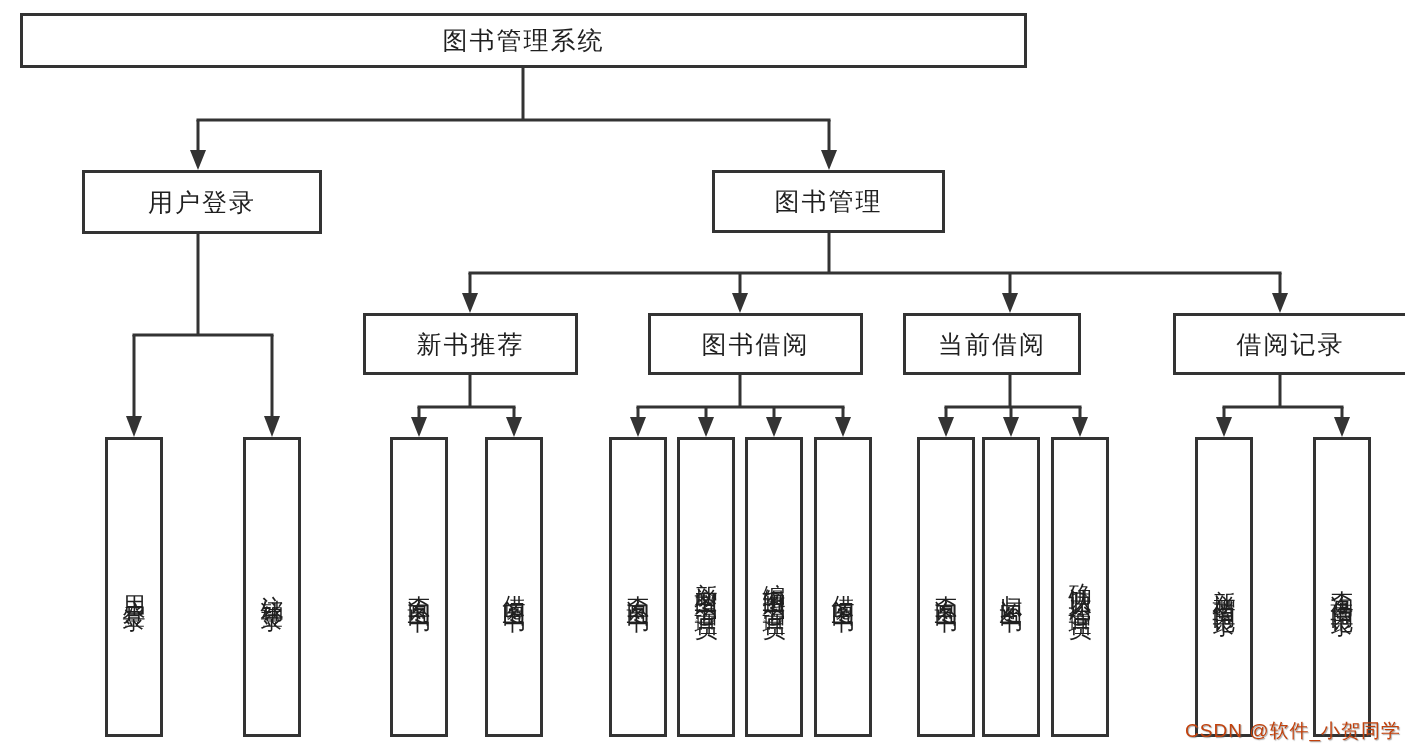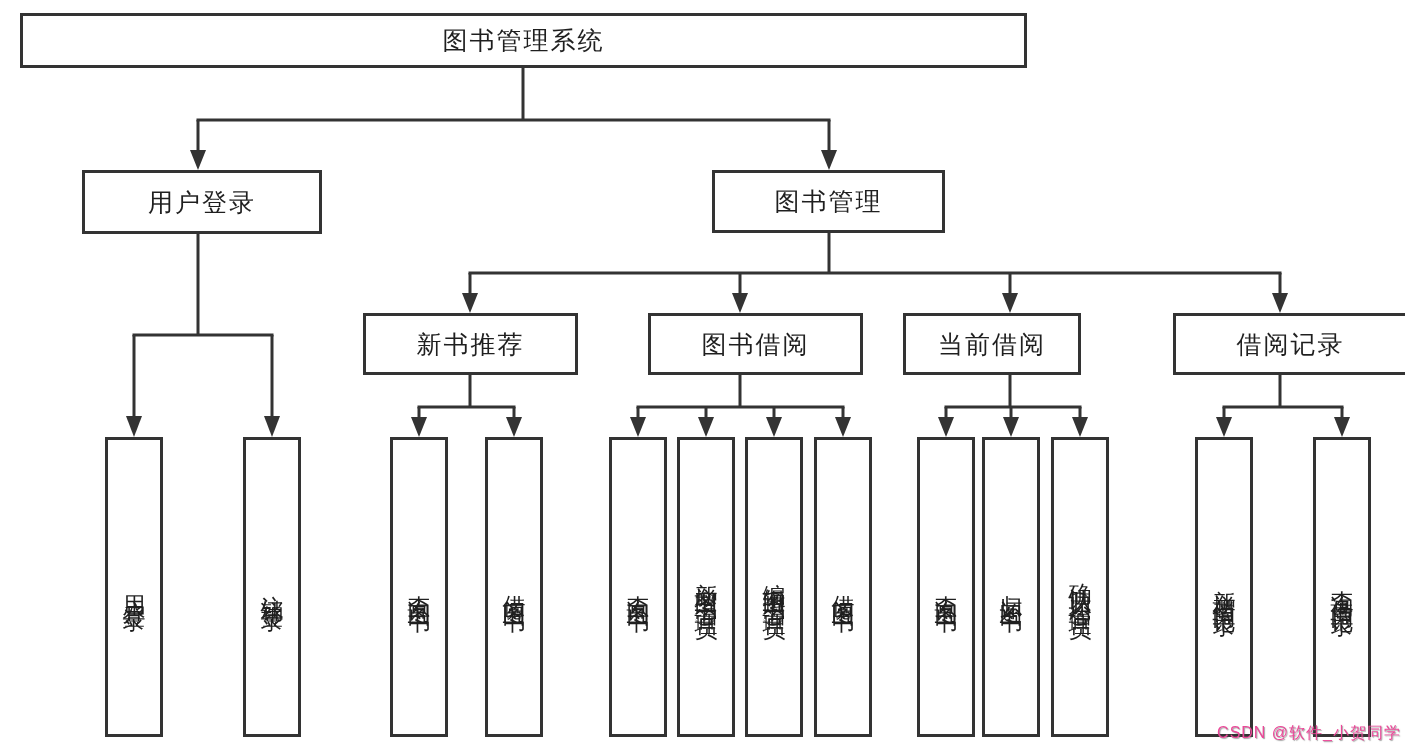--- a/index.html
+++ b/index.html
@@ -29,22 +29,22 @@
     writing-mode: vertical-rl;
     font-size: 23px;
     letter-spacing: 5px;
     line-height: 1;
     text-align: center;
   }
   .watermark {
     position: absolute;
     right: 4px;
     bottom: 3px;
-    font-size: 16px;
-    color: #ec4899;
+    font-size: 19px;
+    color: #c2410c;
     text-shadow: 1px 1px 1px rgba(90,90,90,0.55);
     letter-spacing: 1px;
     z-index: 3;
     white-space: nowrap;
   }
 </style>
 </head>
 <body>
 
 <div id="canvas">

